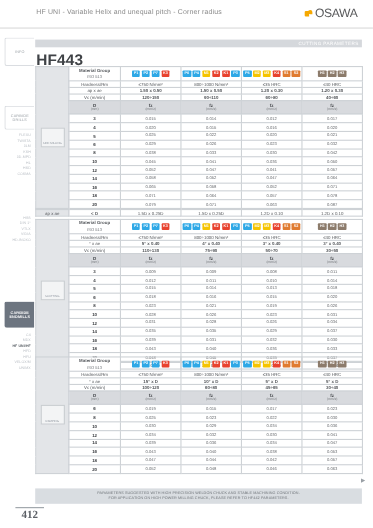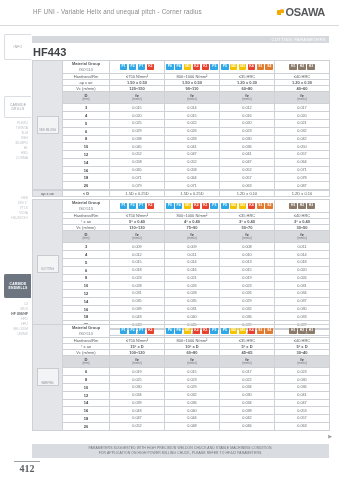--- a/index.html
+++ b/index.html
@@ -33,21 +33,21 @@
     content: ""; position: absolute; left: 0; top: 1px;
     width: 4px; height: 5px; background: #f5a800;
     border-radius: 1px 0 0 1px;
   }
   .brand-mark:after {
     content: ""; position: absolute; left: 3px; top: 0px;
     width: 4px; height: 4px; background: #f5a800;
     border-radius: 50% 50% 0 50%;
   }
   .brand-text {
-    font-size: 11px; font-weight: bold; color: #58595b; letter-spacing: -.3px;
+    font-size: 11px; font-weight: normal; color: #58595b; letter-spacing: -.3px;
   }
 
   
   .rail { position: absolute; left: 0; top: 26px; width: 31px; height: 412px; }
   .rail-tab {
     position: absolute; left: 4px; width: 27px;
     border: 1px solid #dadde1; border-right: none;
     background: #ffffff;
     display: flex; align-items: center; justify-content: center;
     border-radius: 2px 0 0 2px;
@@ -72,21 +72,21 @@
   .cp-strip {
     position: absolute; left: 32px; top: 36px; width: 297px; height: 7px;
     background: #d5d8dc;
   }
   .cp-strip-label {
     position: absolute; right: 3px; top: 1.2px;
     font-size: 4.2px; color: #ffffff; letter-spacing: .35px;
   }
   .series-title {
     position: absolute; left: 33px; top: 46px;
-    font-size: 11px; font-weight: bold; color: #3f4246; letter-spacing: .1px;
+    font-size: 14px; font-weight: bold; color: #3f4246; letter-spacing: .1px;
   }
 
   
   .tblock { position: absolute; left: 32px; width: 297px; }
   .tbl { width: 100%; border-collapse: collapse; table-layout: fixed; }
   .tbl td, .tbl th {
     border: 1px solid #ced2d6;
     text-align: center; vertical-align: middle;
     font-size: 4px; color: #55585c; padding: 0;
   }

